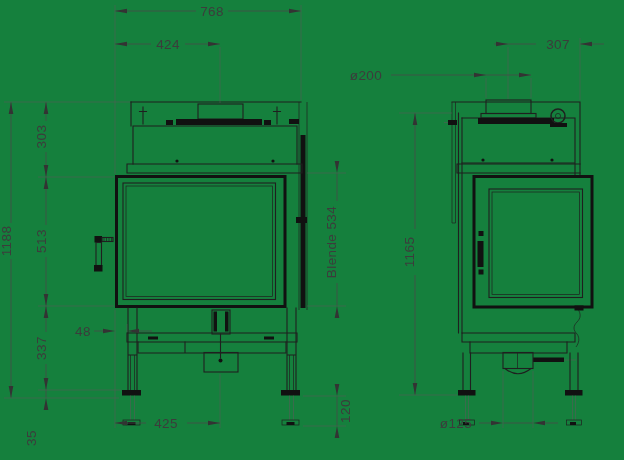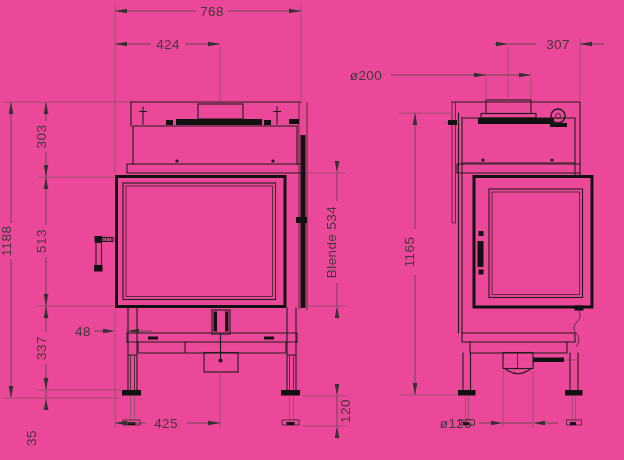--- a/index.html
+++ b/index.html
@@ -1,16 +1,16 @@
 <!DOCTYPE html>
 <html><head>
 <meta charset="utf-8">
 <style>
   html,body{margin:0;padding:0;background:#ffffff;}
-  .sheet{position:relative;width:624px;height:460px;background:#ec4899;overflow:hidden;}
+  .sheet{position:relative;width:624px;height:460px;background:#15803d;overflow:hidden;}
   svg{position:absolute;left:0;top:0;}
   .ol{stroke:#1f1f1f;stroke-width:1.1;fill:none;stroke-linecap:square;}
   .olh{stroke:#111111;stroke-width:3;fill:none;stroke-linecap:square;}
   .olm{stroke:#1f1f1f;stroke-width:0.7;fill:none;}
   .dl{stroke:#4a4a4a;stroke-width:0.8;fill:none;}
   .xl{stroke:#5a5a5a;stroke-width:0.55;fill:none;}
   .blk{fill:#111111;stroke:none;}
   .ar{fill:#333333;stroke:none;}
   text.dim{font-family:"Liberation Sans","DejaVu Sans",sans-serif;font-size:13.5px;fill:#3c3c3c;letter-spacing:0.4px;}
 </style>

